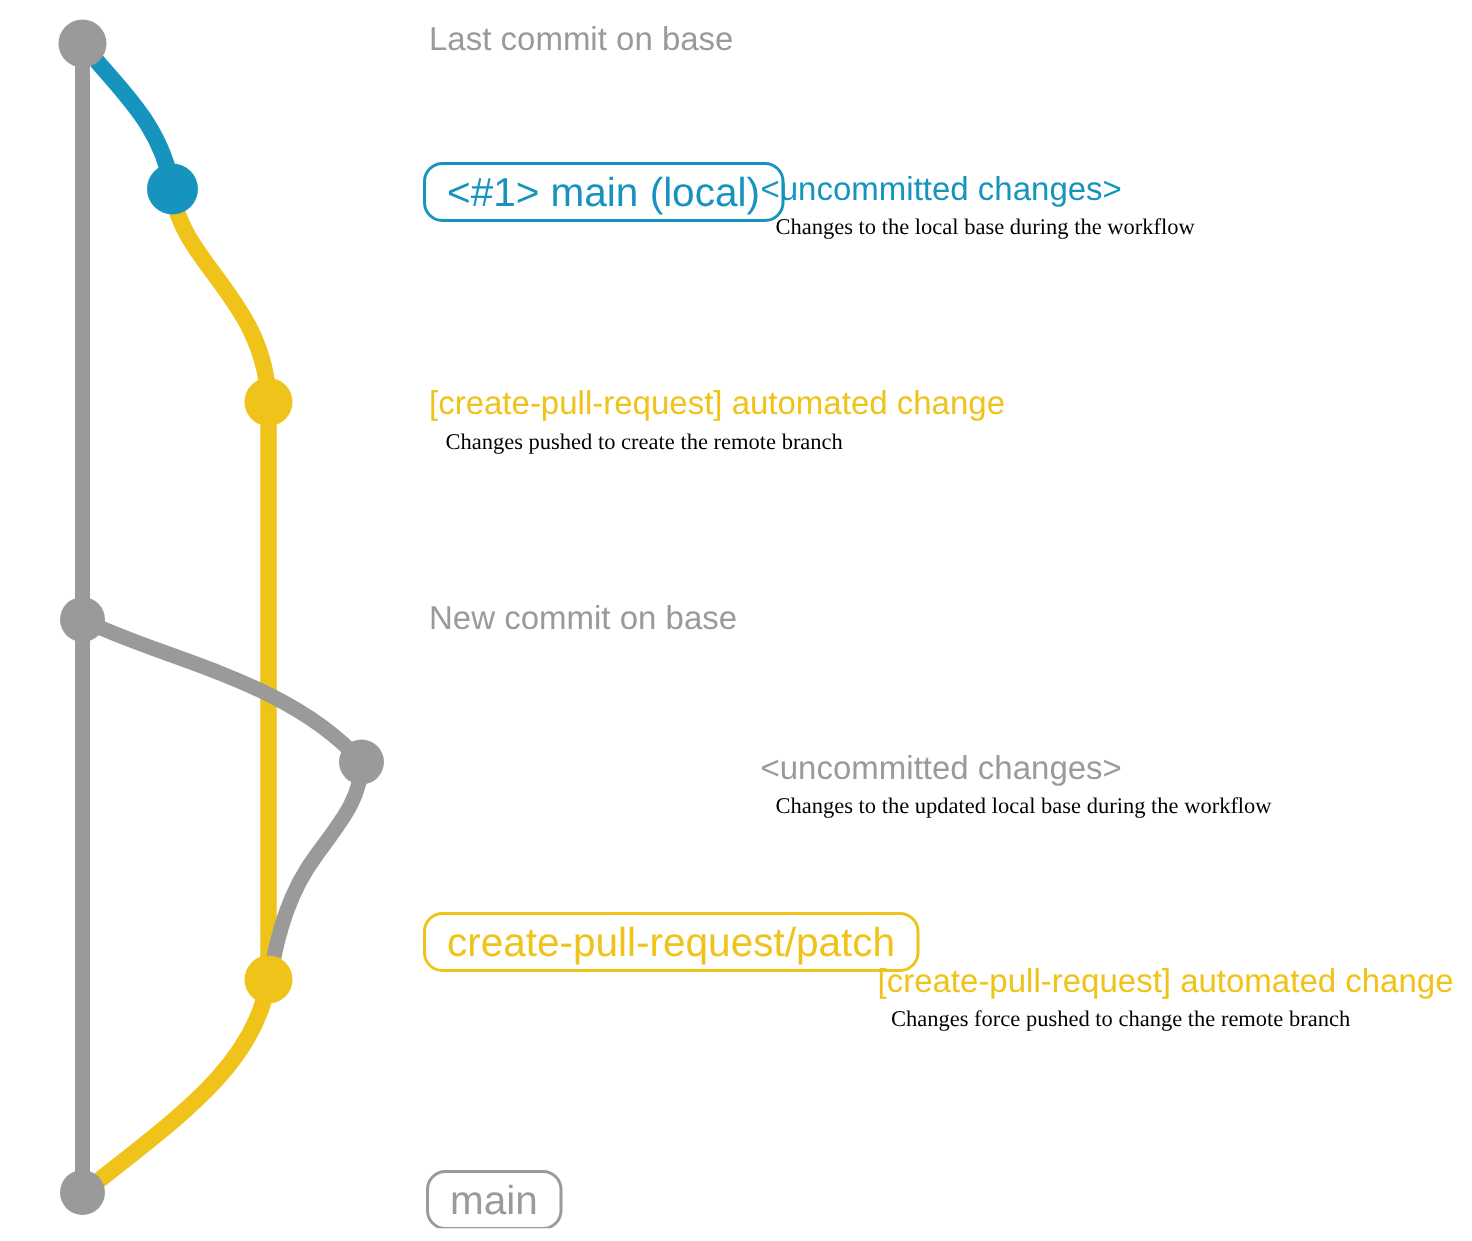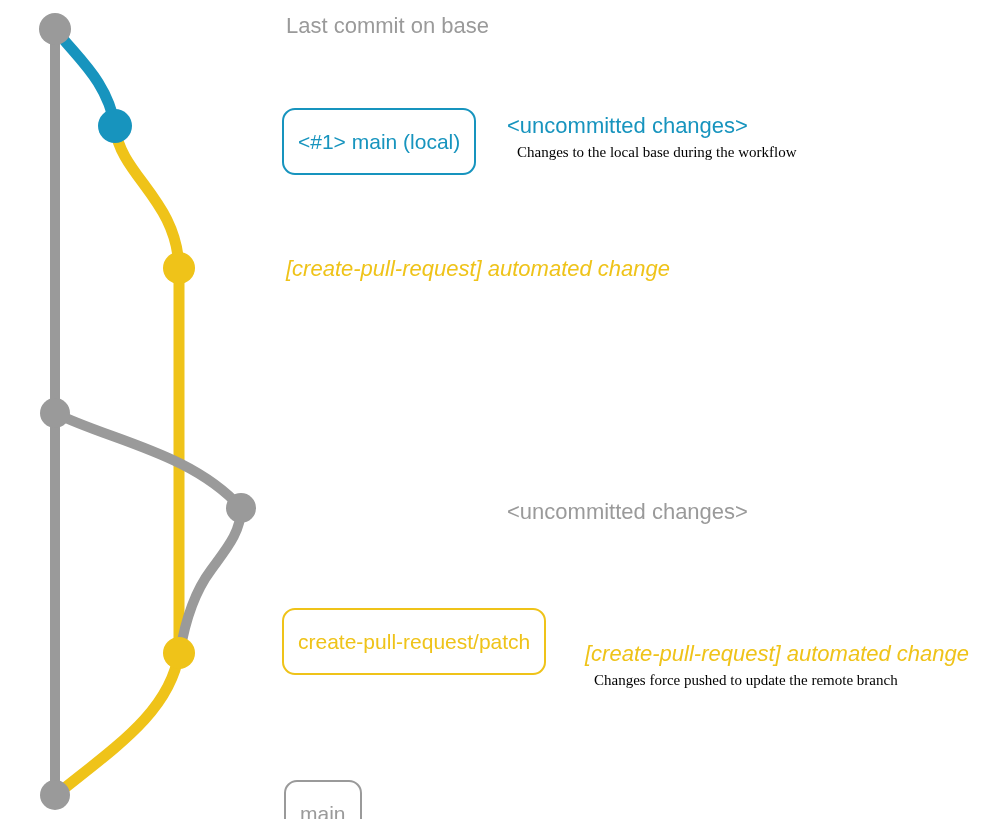--- a/index.html
+++ b/index.html
@@ -27,35 +27,35 @@
   .node.teal{fill:var(--teal);}
   .node.yellow{fill:var(--yellow);}
   .t{
     position:absolute;
     font-size:22px;
     line-height:1.15;
     white-space:nowrap;
   }
   .t.gray{color:var(--gray);}
   .t.teal{color:var(--teal);}
-  .t.yellow{color:var(--yellow);font-style:italic;}
+  .t.yellow{color:var(--yellow);}
   .desc{
     position:absolute;
     font-family:"Liberation Serif", serif;
     font-size:15px;
     line-height:1.15;
     color:var(--desc);
     white-space:nowrap;
   }
   .badge{
     position:absolute;
     display:inline-block;
-    font-size:21px;
+    font-size:27px;
     line-height:1.2;
-    padding:19px 14px;
+    padding:2px 14px;
     border:2px solid;
     border-radius:13px;
     white-space:nowrap;
     background:var(--bg);
   }
   .badge.teal{color:var(--teal);border-color:var(--teal);}
   .badge.gray{color:var(--gray);border-color:var(--gray);}
   .badge.yellow{color:var(--yellow);border-color:var(--yellow);}
 </style>
 </head>
@@ -79,23 +79,26 @@
     <circle class="node gray" cx="26" cy="795" r="15"></circle>
   </svg>
 
   <div class="t gray" style="left:257px;top:13px">Last commit on base</div>
 
   <div class="badge teal" style="left:253px;top:108px">&lt;#1&gt; main (local)</div>
   <div class="t teal" style="left:478px;top:113px">&lt;uncommitted changes&gt;</div>
   <div class="desc" style="left:488px;top:144px">Changes to the local base during the workflow</div>
 
   <div class="t yellow" style="left:257px;top:256px">[create-pull-request] automated change</div>
+  <div class="desc" style="left:268px;top:287px">Changes pushed to create the remote branch</div>
 
+  <div class="t gray" style="left:257px;top:399px">New commit on base</div>
 
   <div class="t gray" style="left:478px;top:499px">&lt;uncommitted changes&gt;</div>
+  <div class="desc" style="left:488px;top:530px">Changes to the updated local base during the workflow</div>
 
   <div class="badge yellow" style="left:253px;top:608px">create-pull-request/patch</div>
   <div class="t yellow" style="left:556px;top:641px">[create-pull-request] automated change</div>
-  <div class="desc" style="left:565px;top:672px">Changes force pushed to update the remote branch</div>
+  <div class="desc" style="left:565px;top:672px">Changes force pushed to change the remote branch</div>
 
   <div class="badge gray" style="left:255px;top:780px">main</div>
 
 </div>
 
 </body></html>

